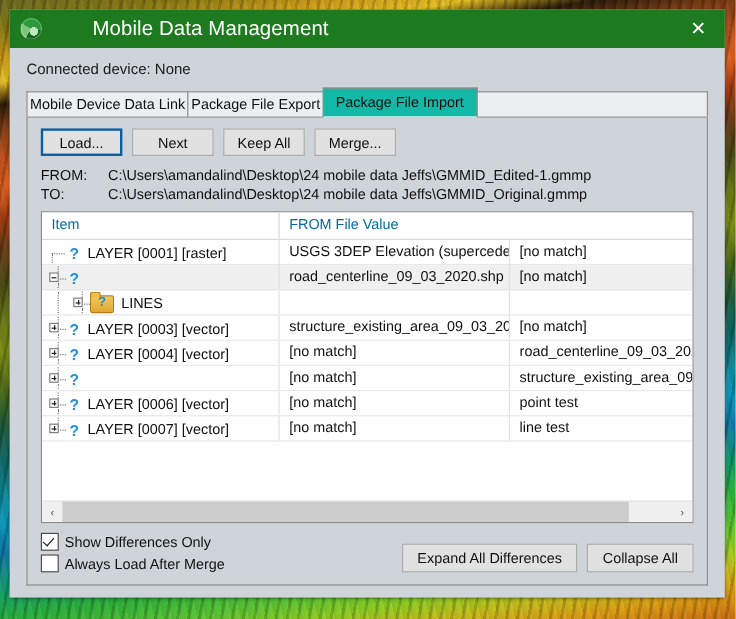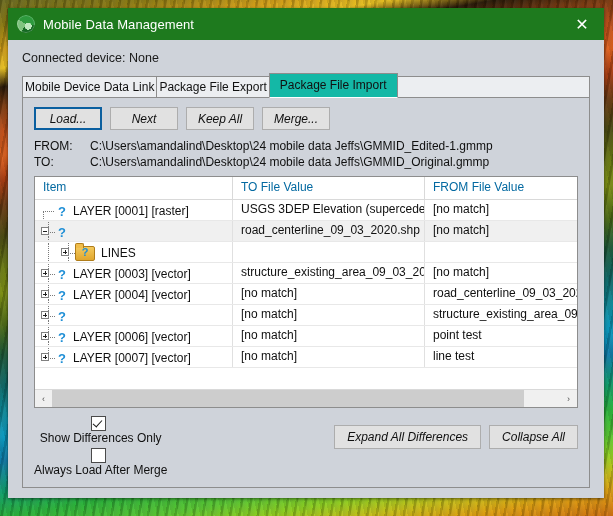--- a/index.html
+++ b/index.html
@@ -47,21 +47,21 @@
   }
   .title-logo {
     width: 18px; height: 18px; margin-left: 9px; margin-right: 8px;
     border-radius: 50%;
     background:
       radial-gradient(circle at 62% 62%, #bfe8bf 0 22%, rgba(0,0,0,0) 23%),
       conic-gradient(from 210deg, #7fc47f 0deg 90deg, #2d9a3d 90deg 250deg, #156a22 250deg 360deg);
     box-shadow: inset 0 0 0 1px rgba(255,255,255,0.25);
   }
   .title-text {
-    color: #ffffff; font-size: 13px; letter-spacing: 0.1px;
+    color: #ffffff; font-size: 17px; letter-spacing: 0.1px; margin-left: 34px;
   }
   .title-close {
     position: absolute; right: 0; top: 0;
     width: 44px; height: 32px;
     color: #ffffff; font-size: 16px;
     display: flex; align-items: center; justify-content: center;
     cursor: pointer;
   }
 
   .connected {
@@ -134,21 +134,20 @@
   .btn {
     font-family: "Liberation Sans", sans-serif;
     font-size: 12px;
     color: #101010;
     background: #e1e1e1;
     border: 1px solid #adadad;
     padding: 0 10px;
     height: 23px;
     min-width: 68px;
     cursor: pointer;
-    font-style: italic;
   }
   .btn.focused {
     border: 2px solid #0a5fa0;
     background: #e1e1e1;
   }
 
   .paths {
     flex: 0 0 auto;
     padding: 2px 0 6px 11px;
     font-size: 12px;
@@ -301,21 +300,21 @@
   }
 
   
   .bottom {
     flex: 0 0 auto;
     display: flex;
     align-items: flex-start;
     padding: 8px 11px 10px 11px;
   }
   .checks { display: flex; flex-direction: column; gap: 3px; }
-  .chk { display: flex; align-items: center; font-size: 12px; color: #101010; cursor: pointer; flex-direction: column; }
+  .chk { display: flex; align-items: center; font-size: 12px; color: #101010; cursor: pointer; }
   .box {
     width: 13px; height: 13px; flex: 0 0 13px;
     border: 1px solid #4a4a4a; background: #ffffff;
     margin-right: 5px; position: relative;
   }
   .box.checked::after {
     content: ""; position: absolute; left: 3px; top: 1px;
     width: 4px; height: 8px;
     border: solid #1a1a1a; border-width: 0 1.6px 1.6px 0;
     transform: rotate(42deg);
@@ -362,21 +361,20 @@
       </div>
       <div class="pathrow">
         <span class="pathlabel">TO:</span>
         <span class="pathval">C:\Users\amandalind\Desktop\24 mobile data Jeffs\GMMID_Original.gmmp</span>
       </div>
     </div>
 
     <div class="gridwrap">
       <div class="gridhead">
         <div class="cell col-item">Item</div>
-        <div class="cell col-to">TO File Value</div>
         <div class="cell col-from">FROM File Value</div>
       </div>
       <div class="gridbody" id="grid-body">
           <div class="row">
             <div class="cell col-item">
               <div class="tnode">
                 <div class="stub">
                   <span class="vline2"></span>
                   <span class="dash"></span>
                 </div>

